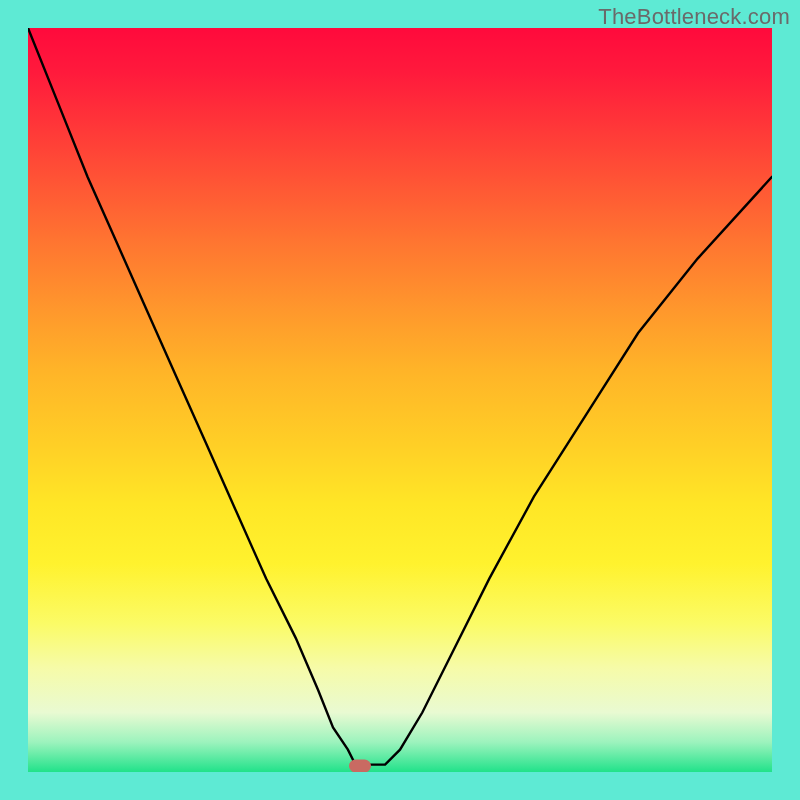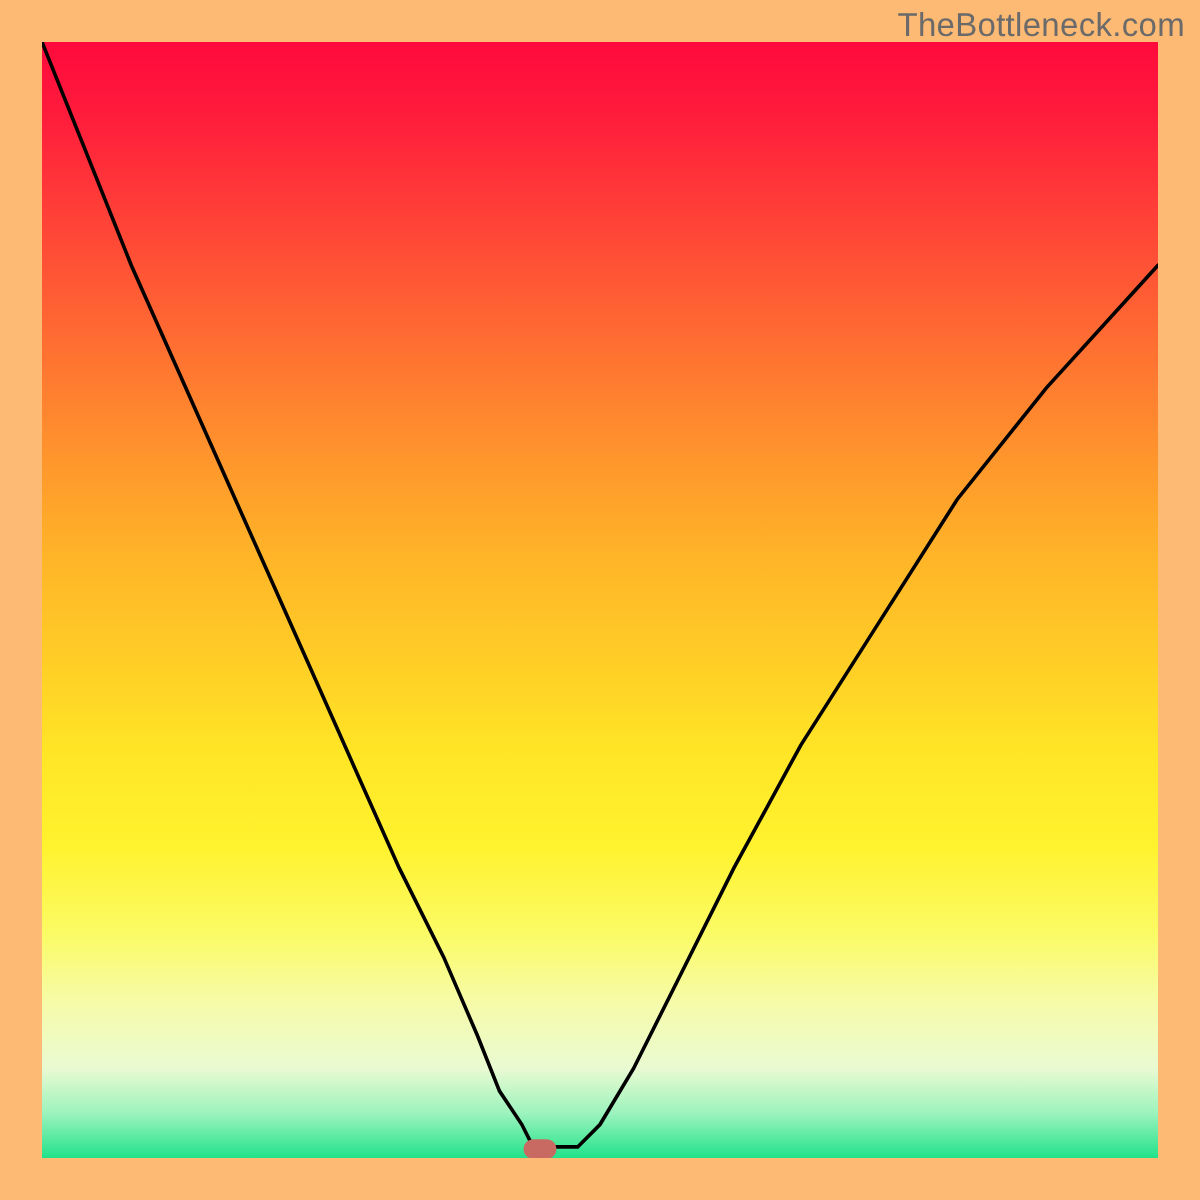--- a/index.html
+++ b/index.html
@@ -10,21 +10,21 @@
     background: #000;
     font-family: Arial, Helvetica, sans-serif;
     overflow: hidden;
   }
   .frame {
     position: absolute;
     left: 0;
     top: 0;
     width: 800px;
     height: 800px;
-    background: #fdba74;
+    background: #5eead4;
   }
   .plot {
     position: absolute;
     left: 28px;
     top: 28px;
     width: 744px;
     height: 744px;
     overflow: hidden;
   }
   .grad {

